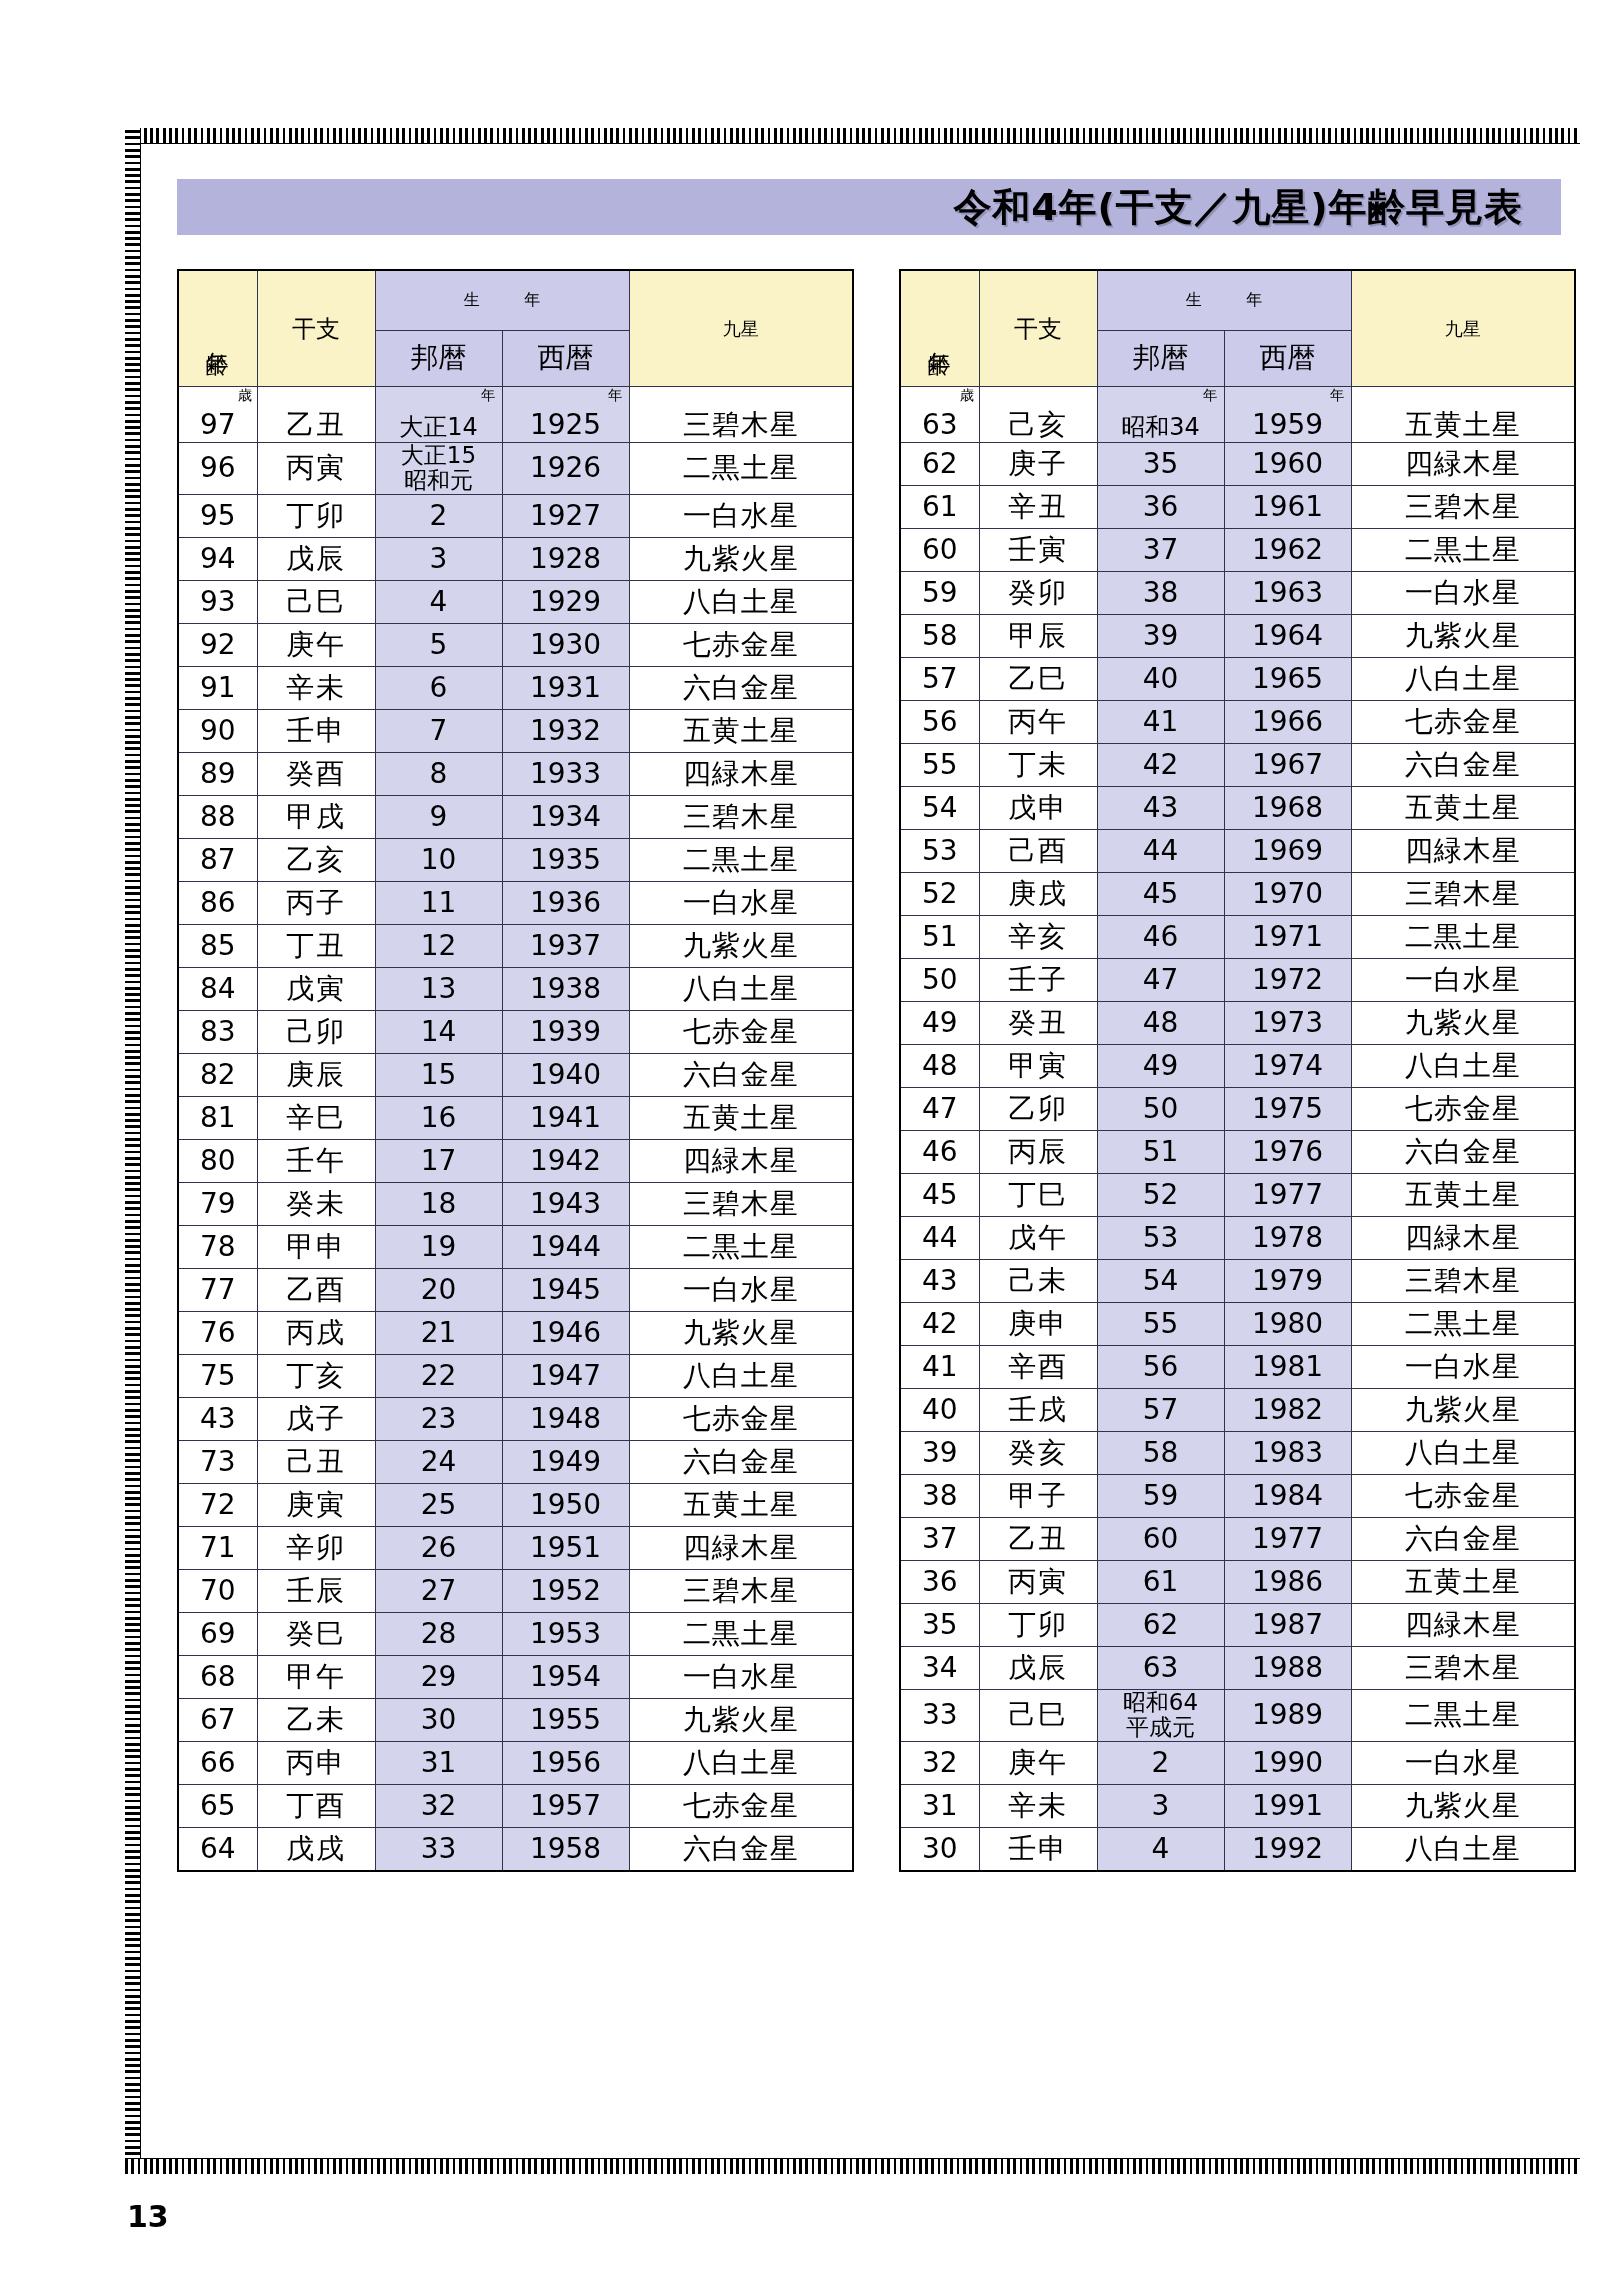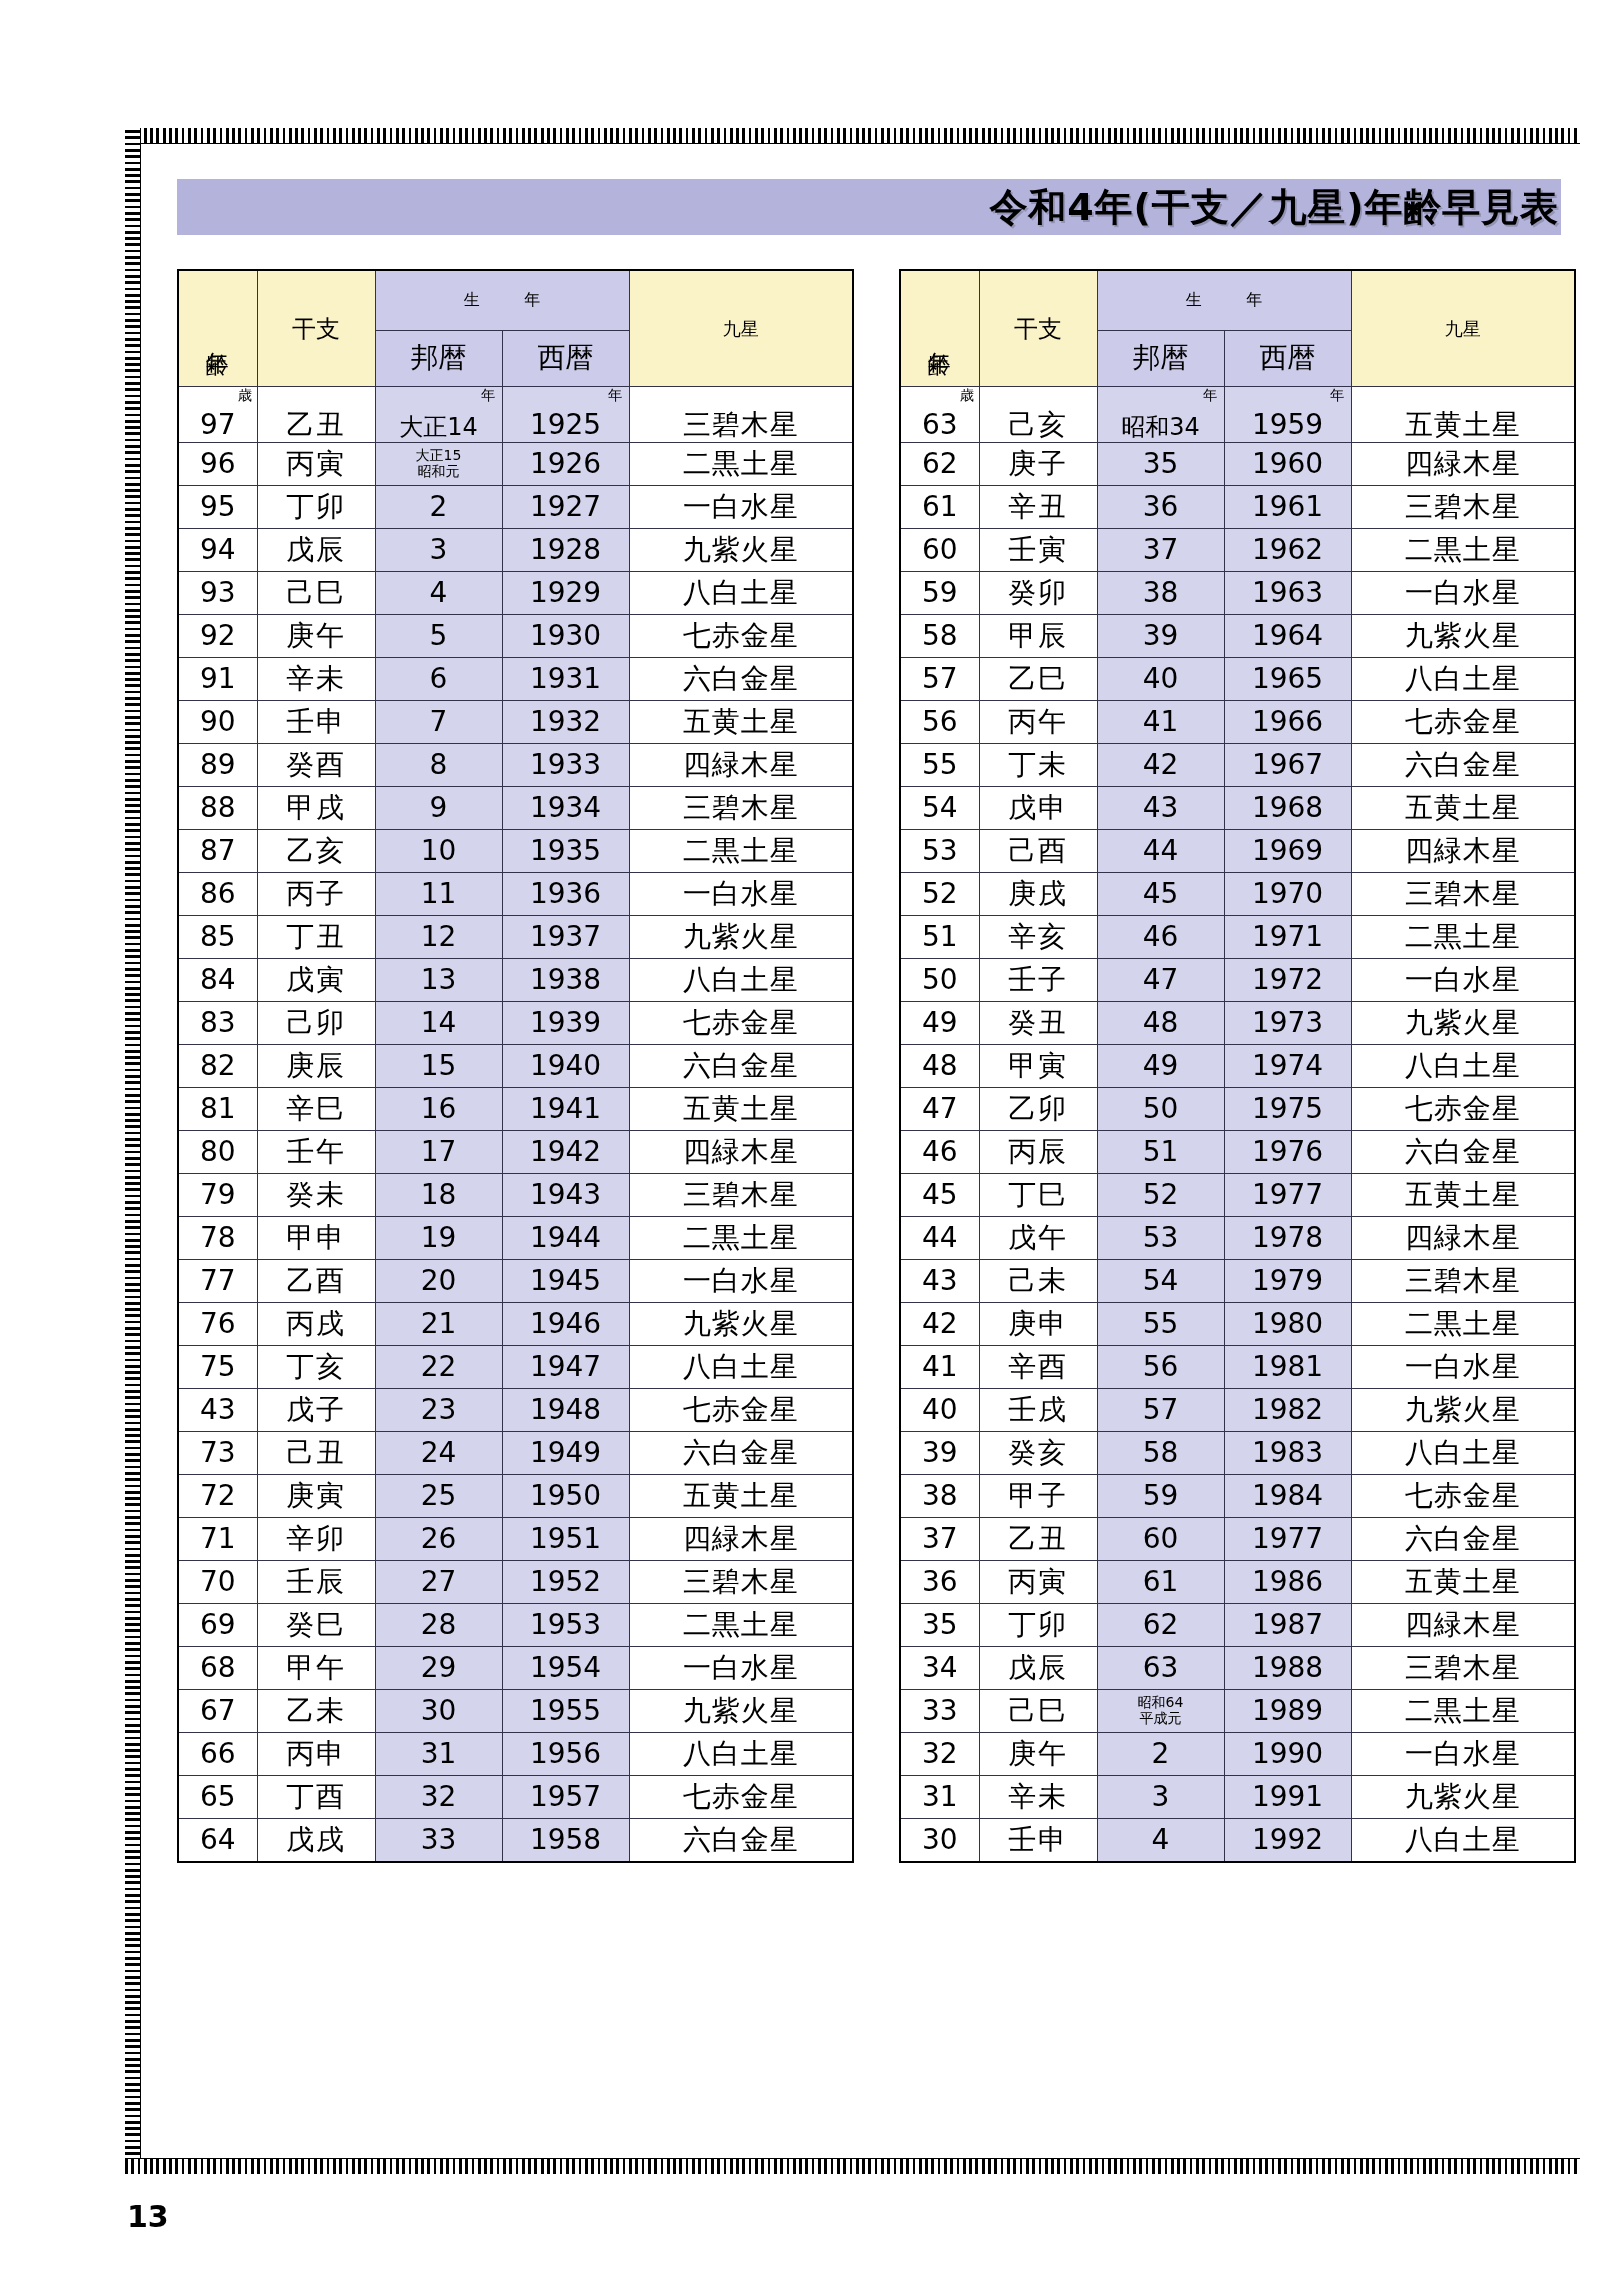--- a/index.html
+++ b/index.html
@@ -33,21 +33,21 @@
   .hatch-bottom{ left:0; bottom:0; width:100%; height:15px; border-top:1.8px solid #000;}
 
   
   #title-band{
     position:absolute;
     left:177px; top:179px;
     width:1384px; height:56px;
     background:#b4b3dc;
     display:flex; align-items:center; justify-content:flex-end;
     box-sizing:border-box;
-    padding-right:2px;
+    padding-right:38px;
   }
   #title-text{
     font-family:"DejaVu Sans","Liberation Sans",sans-serif;
     font-weight:bold;
     font-size:38px;
     letter-spacing:0.9px;
     color:#000;
     text-shadow:1.8px 1.8px 0 rgba(120,120,150,.55);
     white-space:nowrap;
   }
@@ -127,21 +127,21 @@
     font-size:28px;
     letter-spacing:1.8px;
   }
   td.jp, td.west{
     background:#d4d4ec;
     font-family:"DejaVu Sans","Liberation Sans",sans-serif;
     font-size:28px;
     position:relative;
   }
   td.jp.two-line{
-    font-size:14px;
+    font-size:23px;
     line-height:1.12;
     letter-spacing:0px;
   }
   td.jp.era-prefix{ font-size:24px; letter-spacing:0px;}
   td.star{
     font-family:"Liberation Serif","DejaVu Serif",serif;
     font-size:28px;
     letter-spacing:0.9px;
   }
 

